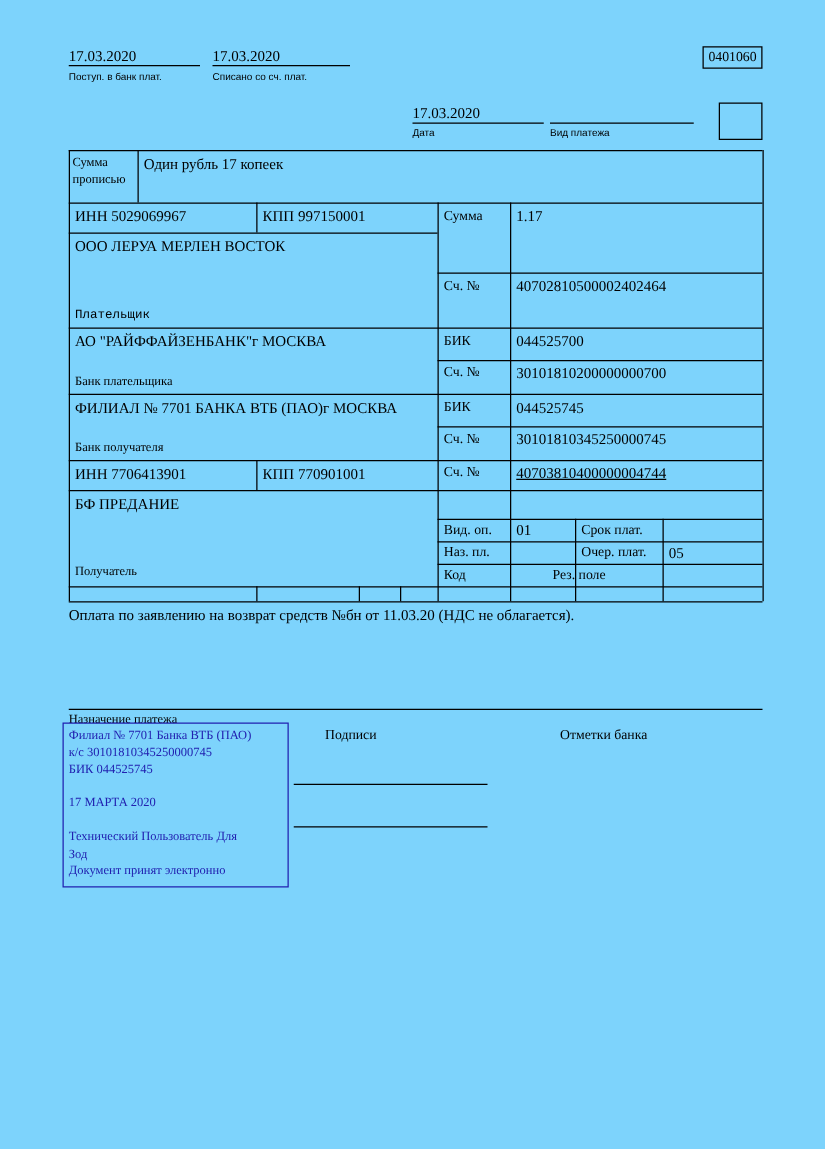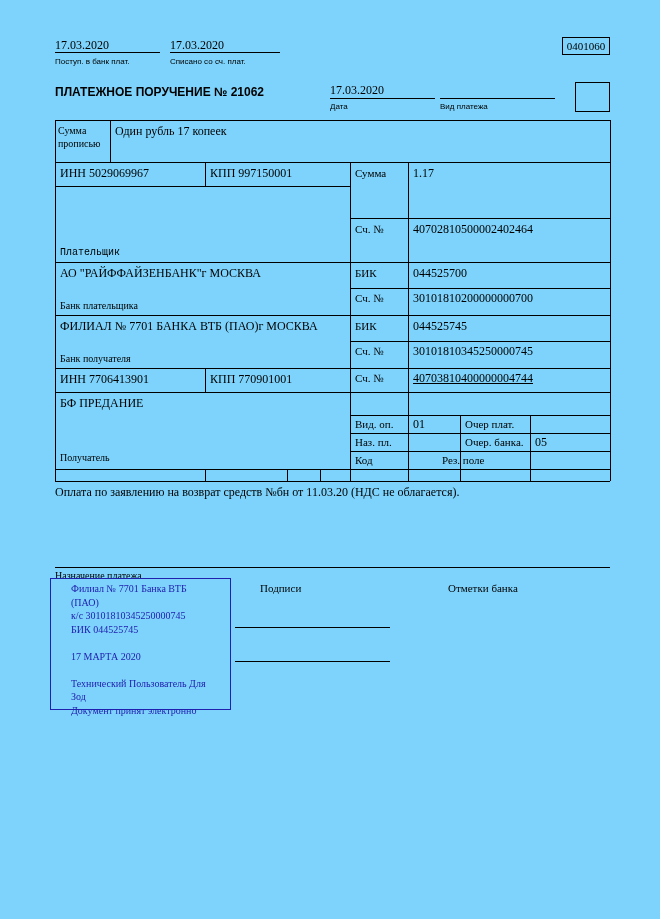--- a/index.html
+++ b/index.html
@@ -14,52 +14,52 @@
   .val  { position:absolute; font:12px "Liberation Serif", serif; white-space:nowrap; }
   .rcl  { position:absolute; font:11px "Liberation Serif", serif; white-space:nowrap; }
   .lblsm{ position:absolute; font:10px "Liberation Serif", serif; white-space:nowrap; }
   .lblxs{ position:absolute; font:8px "Liberation Sans", sans-serif; white-space:nowrap; }
   .uline{ border-bottom:1px solid #000; }
   .title{ position:absolute; font:bold 12px "Liberation Sans", sans-serif; white-space:nowrap; }
   .box  { position:absolute; border:1px solid #000; }
   .codebox { text-align:center; font:11px "Liberation Serif", serif; line-height:16px; }
   .stamp{
     position:absolute; left:50px; top:578px; width:181px; height:132px;
-    border:1px solid #2121b0; color:#2121b0; padding:3px 20px;
+    border:1px solid #2121b0; color:#2121b0; padding:3px 4px;
     font:10px "Liberation Serif", serif; line-height:13.5px;
   }
   .stamp div { min-height:13.5px; }
   .purpose { position:absolute; left:55px; top:485px; width:545px;
     font:12px "Liberation Serif", serif; }
 </style>
 </head>
 <body>
 
 <div class="page">
 
   <div class="val uline" style="left:55px;top:38px;width:105px;height:15px;">17.03.2020</div>
   <div class="lblxs" style="left:55px;top:57px;">Поступ. в банк плат.</div>
   <div class="val uline" style="left:170px;top:38px;width:110px;height:15px;">17.03.2020</div>
   <div class="lblxs" style="left:170px;top:57px;text-align:center;">Списано со сч. плат.</div>
   <div class="box codebox" style="left:562px;top:37px;width:48px;height:18px;">0401060</div>
 
-  <div class="title" style="left:55px;top:85px;">ПЛАТЕЖНОЕ ПОРУЧЕНИЕ № 21062</div>
   <div class="val uline" style="left:330px;top:83px;width:105px;height:16px;">17.03.2020</div>
   <div class="abs uline" style="left:440px;top:83px;width:115px;height:16px;"></div>
   <div class="lblxs" style="left:330px;top:102px;text-align:center;">Дата</div>
   <div class="lblxs" style="left:440px;top:102px;">Вид платежа</div>
   <div class="box" style="left:575px;top:82px;width:35px;height:30px;"></div>
 
   <div class="lblsm" style="left:58px;top:124px;width:50px;white-space:normal;line-height:13px;">Сумма прописью</div>
   <div class="val" style="left:115px;top:124px;">Один рубль 17 копеек</div>
 
   <div class="val" style="left:60px;top:166px;">ИНН 5029069967</div>
   <div class="val" style="left:210px;top:166px;">КПП 997150001</div>
   <div class="rcl" style="left:355px;top:167px;">Сумма</div>
   <div class="val" style="left:413px;top:166px;">1.17</div>
+  <div class="val" style="left:60px;top:190px;">ООО ЛЕРУА МЕРЛЕН ВОСТОК</div>
   <div class="rcl" style="left:355px;top:223px;">Сч. №</div>
   <div class="val" style="left:413px;top:222px;">40702810500002402464</div>
   <div class="lblsm" style="left:60px;top:247px;font-family:Liberation Mono, monospace;">Плательщик</div>
 
   <div class="val" style="left:60px;top:266px;">АО "РАЙФФАЙЗЕНБАНК"г МОСКВА</div>
   <div class="rcl" style="left:355px;top:267px;">БИК</div>
   <div class="val" style="left:413px;top:266px;">044525700</div>
   <div class="rcl" style="left:355px;top:292px;">Сч. №</div>
   <div class="val" style="left:413px;top:291px;">30101810200000000700</div>
   <div class="lblsm" style="left:60px;top:300px;">Банк плательщика</div>
@@ -71,24 +71,24 @@
   <div class="val" style="left:413px;top:344px;">30101810345250000745</div>
   <div class="lblsm" style="left:60px;top:353px;">Банк получателя</div>
 
   <div class="val" style="left:60px;top:372px;">ИНН 7706413901</div>
   <div class="val" style="left:210px;top:372px;">КПП 770901001</div>
   <div class="rcl" style="left:355px;top:372px;">Сч. №</div>
   <div class="val" style="left:413px;top:371px;text-decoration:underline;">40703810400000004744</div>
   <div class="val" style="left:60px;top:396px;">БФ ПРЕДАНИЕ</div>
   <div class="rcl" style="left:355px;top:418px;">Вид. оп.</div>
   <div class="val" style="left:413px;top:417px;">01</div>
-  <div class="rcl" style="left:465px;top:418px;">Очер плат.</div>
+  <div class="rcl" style="left:465px;top:418px;">Срок плат.</div>
   <div class="val" style="left:535px;top:417px;"></div>
   <div class="rcl" style="left:355px;top:436px;">Наз. пл.</div>
-  <div class="rcl" style="left:465px;top:436px;">Очер. банка.</div>
+  <div class="rcl" style="left:465px;top:436px;">Очер. плат.</div>
   <div class="val" style="left:535px;top:435px;">05</div>
   <div class="lblsm" style="left:60px;top:452px;">Получатель</div>
   <div class="rcl" style="left:355px;top:454px;">Код</div>
   <div class="rcl" style="left:442px;top:454px;">Рез. поле</div>
 
   <div class="purpose">Оплата по заявлению на возврат средств №бн от 11.03.20 (НДС не облагается).</div>
   <div class="hline" style="left:55px;top:567px;width:555px;"></div>
   <div class="lblsm" style="left:55px;top:570px;">Назначение платежа</div>
 
   <div class="stamp">

